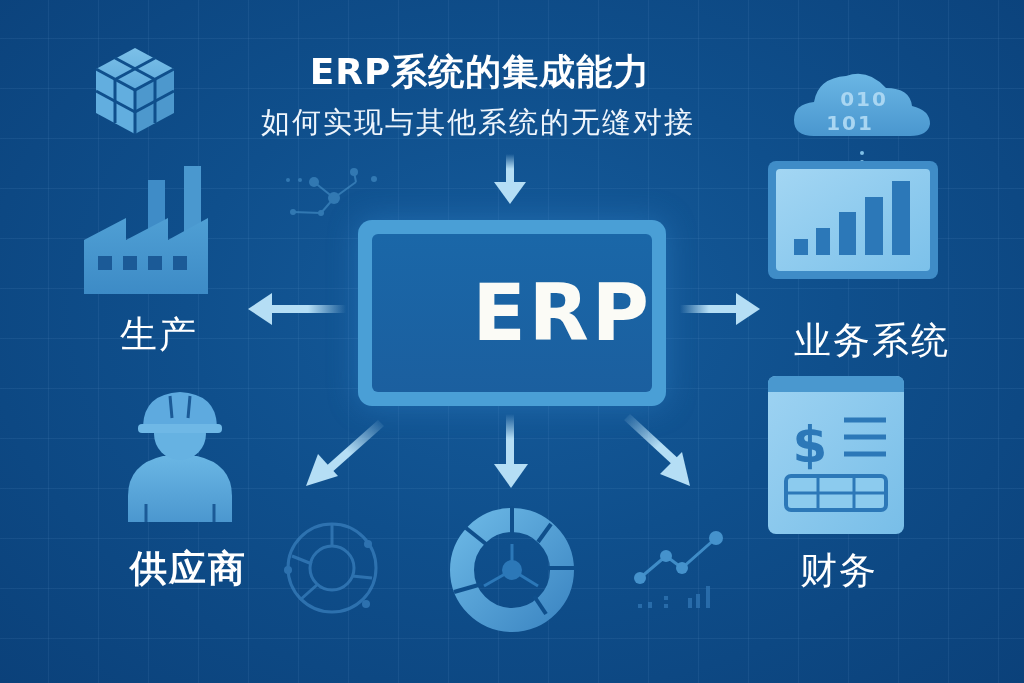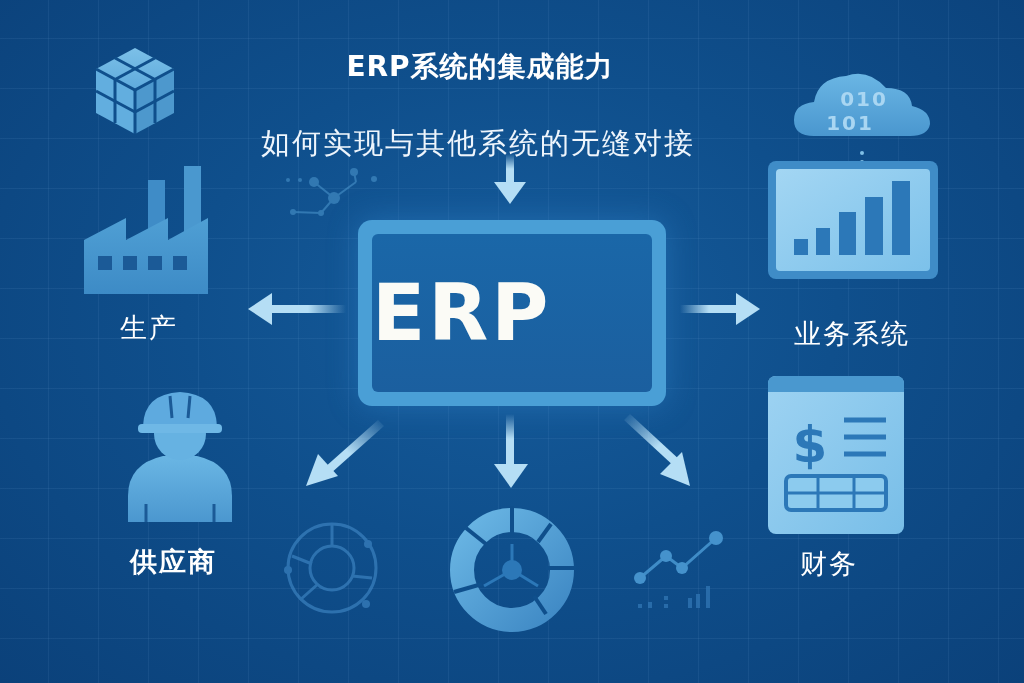--- a/index.html
+++ b/index.html
@@ -12,38 +12,38 @@
     position: absolute; inset: 0;
     background-image:
       linear-gradient(rgba(120,170,220,0.10) 1px, transparent 1px),
       linear-gradient(90deg, rgba(120,170,220,0.10) 1px, transparent 1px);
     background-size: 50px 50px;
     background-position: -2px 38px;
   }
   .abs { position: absolute; }
   .title {
     left: 0; width: 960px; top: 48px; text-align: center;
-    color: #ffffff; font-weight: bold; font-size: 28px; letter-spacing: 1px;
+    color: #ffffff; font-weight: bold; font-size: 36px; letter-spacing: 1px;
   }
   .subtitle {
-    left: 0; width: 956px; top: 124px; text-align: center;
+    left: 0; width: 956px; top: 103px; text-align: center;
     color: #eef5fc; font-size: 29px; letter-spacing: 2px;
   }
   .erp-box {
     left: 358px; top: 220px; width: 308px; height: 186px;
     border-radius: 14px; background: #4a9fd6;
     box-shadow: 0 0 30px rgba(60,150,220,0.35);
   }
   .erp-inner {
     position: absolute; left: 14px; top: 14px; right: 14px; bottom: 14px;
     border-radius: 6px; background: linear-gradient(180deg, #1a67a8, #1b5f9f);
-    display: flex; align-items: center; justify-content: flex-start;
+    display: flex; align-items: center; justify-content: flex-end;
   }
   .erp-text { color: #fbfbf6; font-weight: bold; font-size: 78px; letter-spacing: 3px; }
-  .label { color: #ffffff; font-size: 27px; letter-spacing: 2px; }
+  .label { color: #ffffff; font-size: 37px; letter-spacing: 2px; }
   svg { display: block; }
 </style>
 </head>
 <body>
 
 <div class="grid"></div>
 
 <div class="abs title">ERP系统的集成能力</div>
 <div class="abs subtitle">如何实现与其他系统的无缝对接</div>
 

